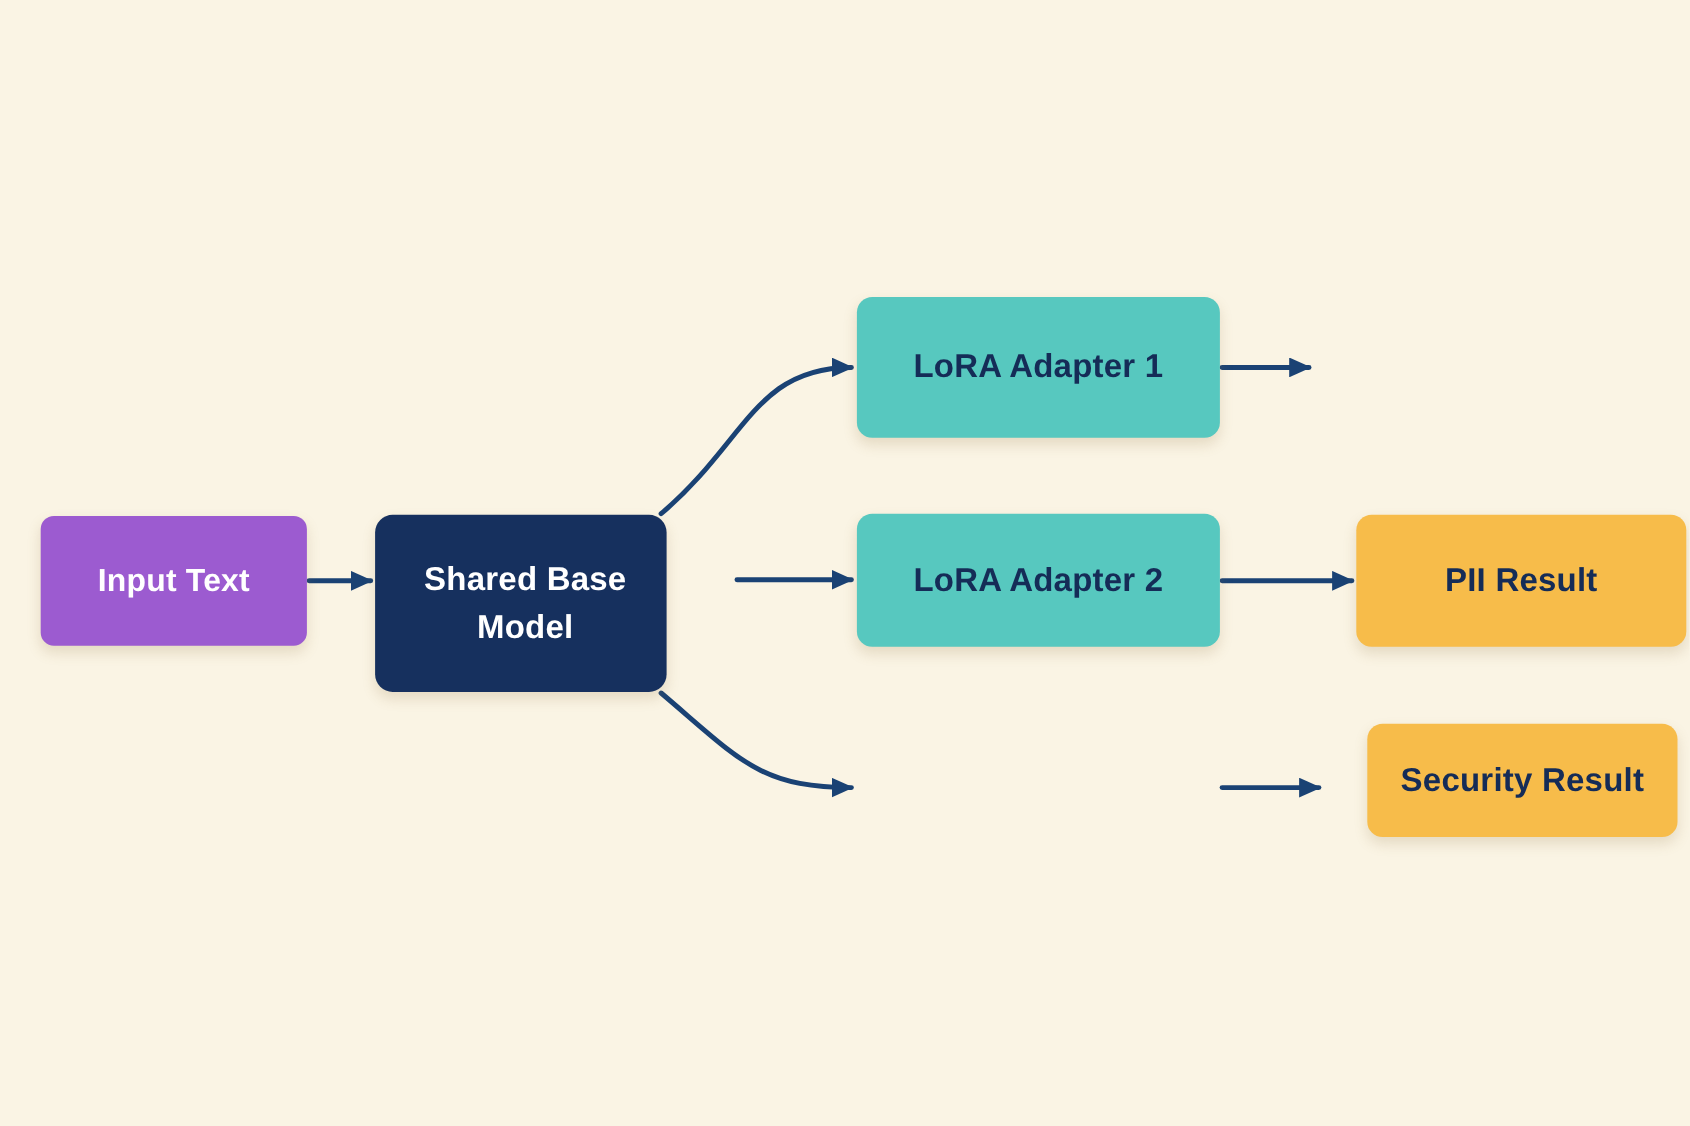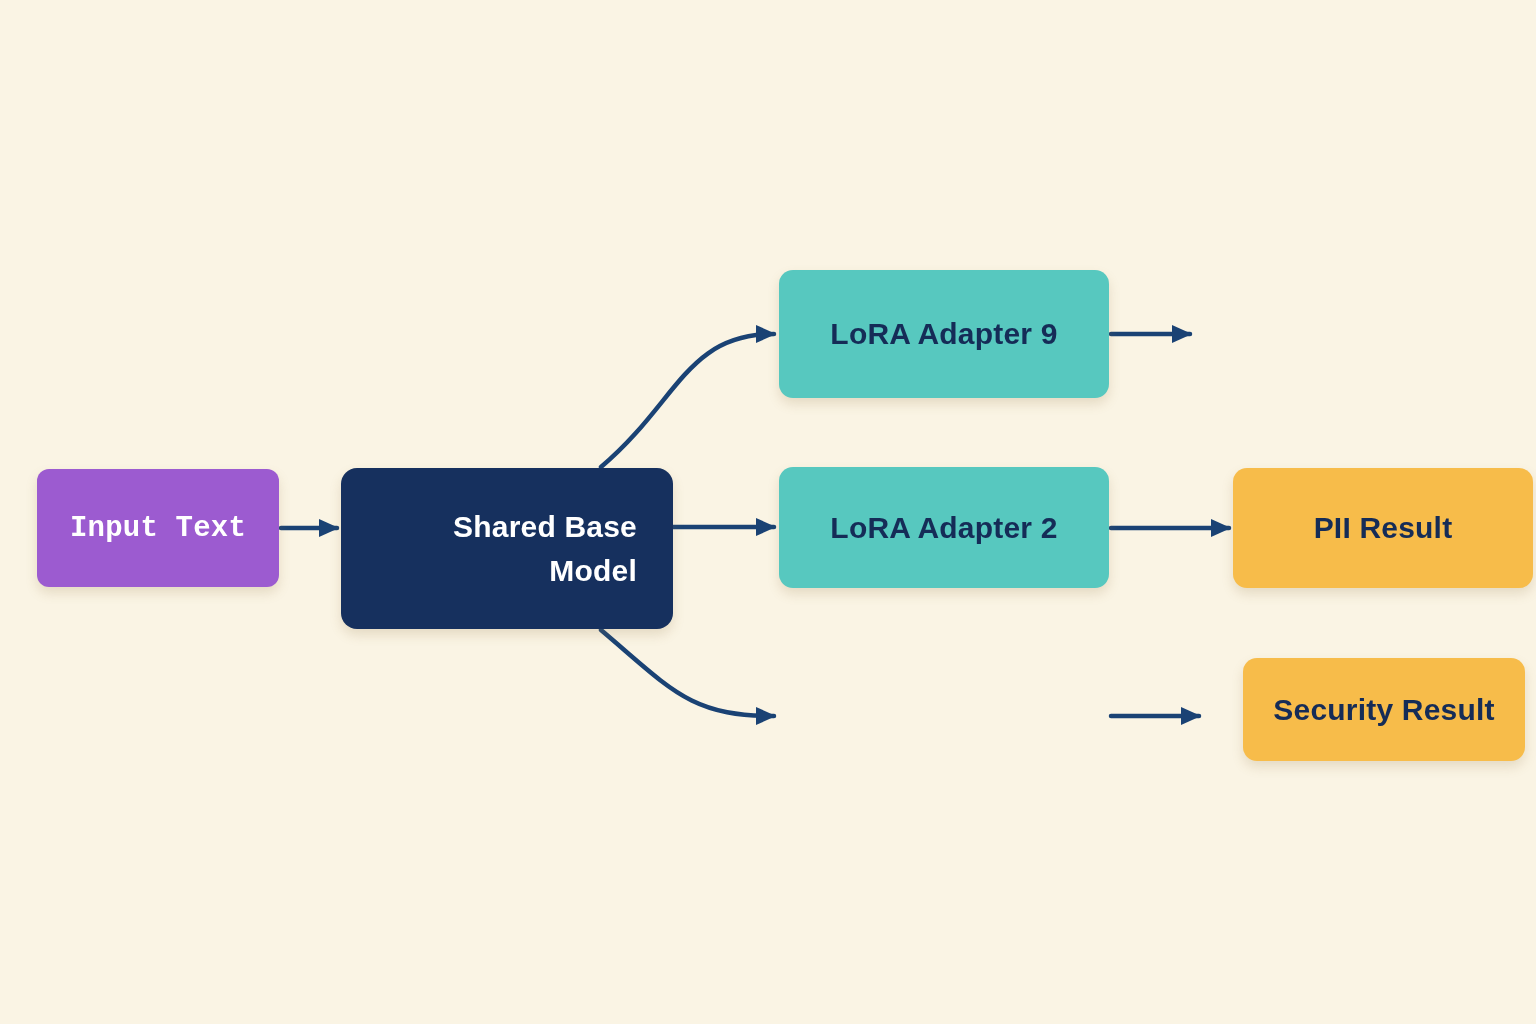--- a/index.html
+++ b/index.html
@@ -46,29 +46,28 @@
     border-radius: 14px;
     box-shadow: 0 6px 12px rgba(150, 120, 70, 0.20);
     text-align: center;
   }
   .node-input {
     left: 37px; top: 469px; width: 242px; height: 118px;
     background: var(--input-box);
     color: var(--text-on-dark);
     border-radius: 12px;
     font-size: 29px;
-    font-family: Liberation Mono, monospace;
   }
   .node-base {
-    left: 341px; top: 468px; width: 332px; height: 161px;
+    left: 341px; top: 468px; width: 265px; height: 161px;
     background: var(--base-box);
     color: var(--text-on-dark);
     border-radius: 16px;
     justify-content: flex-start;
-    text-align: right;
+    text-align: center;
     padding: 0 36px 0 44px;
     line-height: 1.45;
   }
   .node-adapter {
     background: var(--adapter-box);
     color: var(--text-on-light);
   }
   .node-adapter1 { left: 779px; top: 270px; width: 330px; height: 128px; }
   .node-adapter2 { left: 779px; top: 467px; width: 330px; height: 121px; }
   .node-adapter3 { left: 779px; top: 656px; width: 330px; height: 120px; }
@@ -102,21 +101,21 @@
 
   <div class="node node-input">
     <span>Input Text</span>
   </div>
 
   <div class="node node-base">
     <span>Shared Base Model</span>
   </div>
 
   <div class="node node-adapter node-adapter1">
-    <span>LoRA Adapter 9</span>
+    <span>LoRA Adapter 1</span>
   </div>
 
   <div class="node node-adapter node-adapter2">
     <span>LoRA Adapter 2</span>
   </div>
 
 
 
   <div class="node node-result node-result2">
     <span>PII Result</span>

